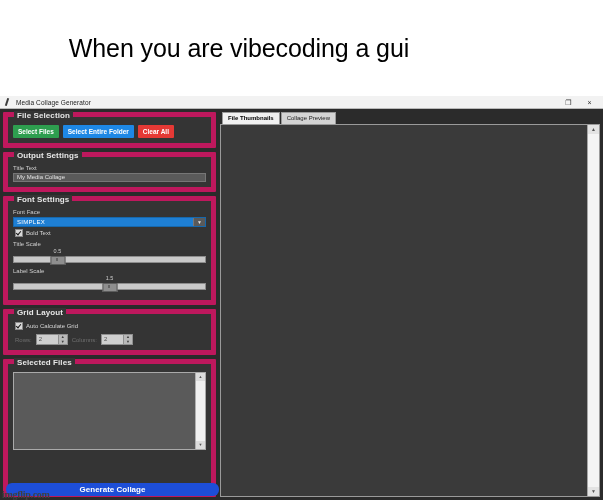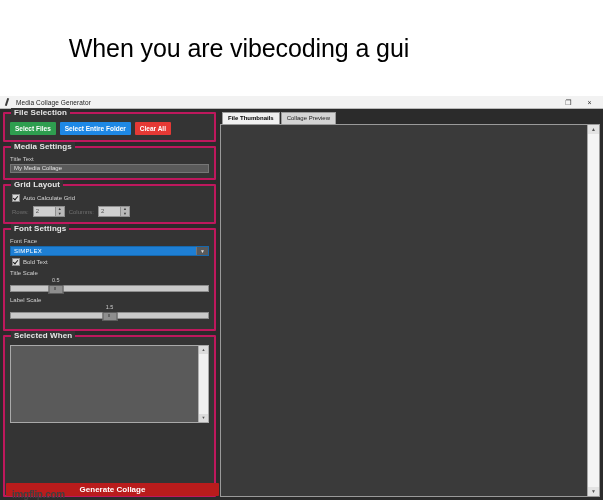--- a/index.html
+++ b/index.html
@@ -104,21 +104,21 @@
   }
   .right-panel {
     flex: 1;
     display: flex;
     flex-direction: column;
     background: #2b2b2b;
   }
 
   
   .group {
-    border: 2px solid #be185d;
+    border: 5px solid #be185d;
     border-radius: 1px;
     padding: 5px 5px 5px 5px;
     position: relative;
     background: #343434;
     box-sizing: border-box;
   }
   .group > .group-title {
     position: absolute;
     top: -6px;
     left: 6px;
@@ -143,27 +143,28 @@
     line-height: 7px;
     cursor: pointer;
     white-space: nowrap;
     font-family: "Liberation Sans", sans-serif;
   }
   .btn-green  { background: #2e9e4f; }
   .btn-blue   { background: #1e88e5; }
   .btn-red    { background: #e53935; }
   .btn-orange { background: #f5a623; color:#5c3b00; }
   .btn-purple {
-    background: #b91c1c;
+    background: #1d4ed8;
     color: #ffffff;
     font-size: 8px;
     font-weight: bold;
     width: 100%;
     padding: 3px 0;
     text-align: center;
+    border-radius: 6px;
   }
 
   
   .field-label {
     font-size: 6px;
     color: #cfcfcf;
     margin-bottom: 2px;
     display: block;
   }
   .entry {
@@ -393,26 +394,26 @@
 
   
   .bottom-bar {
     position: absolute;
     left: 3px;
     bottom: 1px;
     width: 213px;
   }
   .watermark {
     position: absolute;
-    left: 12px;
+    left: 2px;
     bottom: 0px;
     font-size: 10px;
     font-weight: bold;
     color: #3f3f3f;
-    font-family: Liberation Sans, sans-serif;
+    font-family: Liberation Serif, serif;
     z-index: 5;
     letter-spacing: -0.3px;
     text-align: center;
   }
 </style>
 </head>
 <body>
 
 <div class="meme-caption">
   <div class="line">When you are vibecoding a gui</div>
@@ -437,24 +438,60 @@
         <div class="group-title">File Selection</div>
         <div class="group-inner btn-row">
           <button class="btn btn-green">Select Files</button>
           <button class="btn btn-blue">Select Entire Folder</button>
           <button class="btn btn-red">Clear All</button>
         </div>
       </div>
 
 
       <div class="group">
-        <div class="group-title">Media Settings</div>
+        <div class="group-title">Output Settings</div>
         <div class="group-inner">
           <span class="field-label">Title Text</span>
           <div class="entry">My Media Collage</div>
+        </div>
+      </div>
+
+      <div class="group">
+        <div class="group-title">Font Settings</div>
+        <div class="group-inner">
+          <span class="field-label">Font Face</span>
+          <div class="combo">
+            <span class="combo-val">SIMPLEX</span>
+            <span class="combo-arrow">▼</span>
+          </div>
+
+          <div class="check-row">
+            <span class="checkbox"></span>
+            <span class="check-label">Bold Text</span>
+          </div>
+
+          <div class="slider-block">
+            <span class="slider-label">Title Scale</span>
+            <div class="slider-value-row">
+              <span class="slider-value" id="title-scale-val" style="left: 23%;">0.5</span>
+            </div>
+            <div class="slider-track">
+              <span class="slider-thumb" id="title-scale-thumb" style="left: 23%;"></span>
+            </div>
+          </div>
+
+          <div class="slider-block">
+            <span class="slider-label">Label Scale</span>
+            <div class="slider-value-row">
+              <span class="slider-value" id="label-scale-val" style="left: 50%;">1.5</span>
+            </div>
+            <div class="slider-track">
+              <span class="slider-thumb" id="label-scale-thumb" style="left: 50%;"></span>
+            </div>
+          </div>
         </div>
       </div>
 
       <div class="group">
         <div class="group-title">Grid Layout</div>
         <div class="group-inner">
           <div class="check-row">
             <span class="checkbox"></span>
             <span class="check-label">Auto Calculate Grid</span>
           </div>
@@ -472,58 +509,22 @@
               <span class="spin-val">2</span>
               <span class="spin-arrows">
                 <span>▲</span>
                 <span>▼</span>
               </span>
             </div>
           </div>
         </div>
       </div>
 
-      <div class="group">
-        <div class="group-title">Font Settings</div>
-        <div class="group-inner">
-          <span class="field-label">Font Face</span>
-          <div class="combo">
-            <span class="combo-val">SIMPLEX</span>
-            <span class="combo-arrow">▼</span>
-          </div>
-
-          <div class="check-row">
-            <span class="checkbox"></span>
-            <span class="check-label">Bold Text</span>
-          </div>
-
-          <div class="slider-block">
-            <span class="slider-label">Title Scale</span>
-            <div class="slider-value-row">
-              <span class="slider-value" id="title-scale-val" style="left: 23%;">0.5</span>
-            </div>
-            <div class="slider-track">
-              <span class="slider-thumb" id="title-scale-thumb" style="left: 23%;"></span>
-            </div>
-          </div>
-
-          <div class="slider-block">
-            <span class="slider-label">Label Scale</span>
-            <div class="slider-value-row">
-              <span class="slider-value" id="label-scale-val" style="left: 50%;">1.5</span>
-            </div>
-            <div class="slider-track">
-              <span class="slider-thumb" id="label-scale-thumb" style="left: 50%;"></span>
-            </div>
-          </div>
-        </div>
-      </div>
-
       <div class="group" style="flex:1;">
-        <div class="group-title">Selected When</div>
+        <div class="group-title">Selected Files</div>
         <div class="group-inner">
           <div class="listbox">
             <div class="listbox-area"></div>
             <div class="listbox-scroll">
               <div class="scroll-arrow">▲</div>
               <div class="scroll-arrow">▼</div>
             </div>
           </div>
         </div>
       </div>

